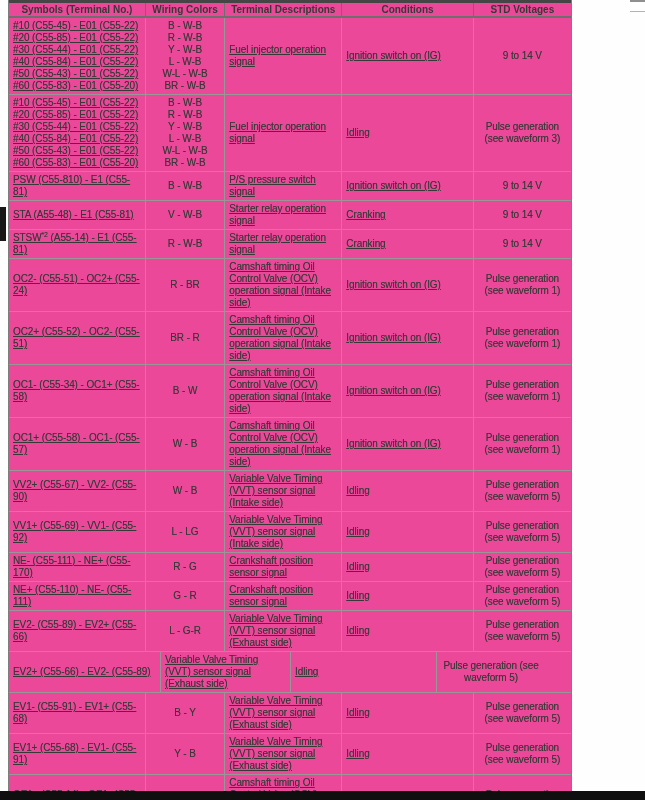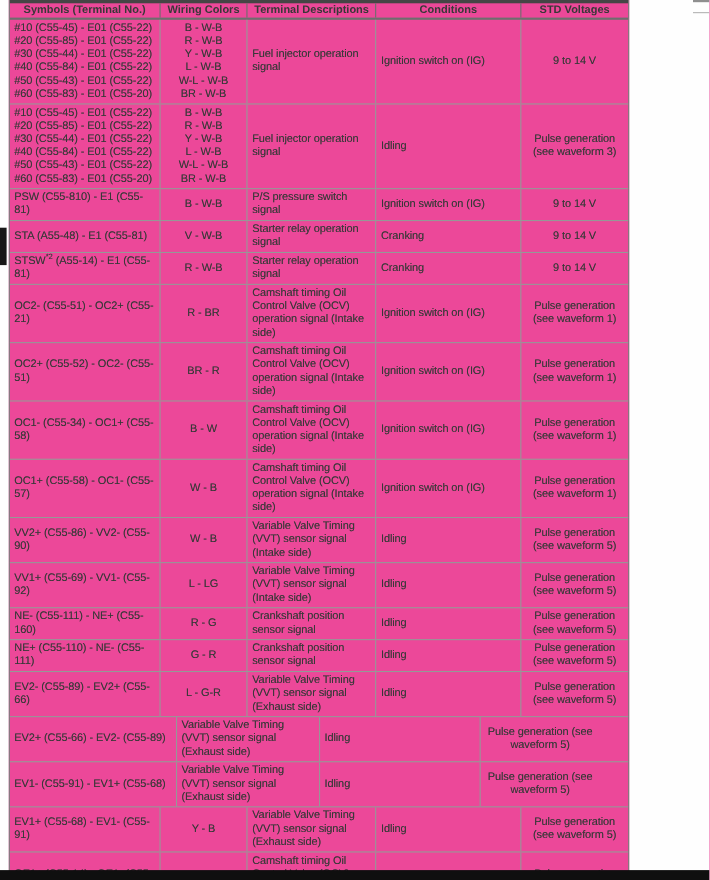--- a/index.html
+++ b/index.html
@@ -41,21 +41,21 @@
     text-shadow:0 0 0.4px rgba(60,60,60,.55);
   }
   .c1{width:152px;}
   .c2{width:88px;}
   .c3{width:130px;}
   .c4{width:146px;}
   .c5{width:108px;}
   .td.c1,.td.c2,.td.c3,.td.c4{border-right:1px solid #979797;}
   .th.c1,.th.c2,.th.c3,.th.c4{border-right:1px solid #6e6e6e;}
   .center{text-align:center;}
-  .left{text-align:left;}
+  .left{text-align:left;text-decoration:underline;}
   sup{font-size:7px;line-height:0;vertical-align:super;}
   
   .binder-tab{
     position:absolute;left:0;top:207px;width:6px;height:34px;
     background:#181818;
   }
   .scan-bottom-bar{
     position:absolute;left:0;top:791px;width:645px;height:9px;
     background:#0f0f0f;
   }
@@ -148,21 +148,21 @@
         </div>
         <div class="td c2 center">
           <div class="">R - W-B</div>
         </div>
         <div class="td c3 left">Starter relay operation signal</div>
         <div class="td c4 left">Cranking</div>
         <div class="td c5 center">9 to 14 V</div>
       </div>
       <div class="tr">
         <div class="td c1 left">
-          <div class="">OC2- (C55-51) - OC2+ (C55-21)</div>
+          <div class="">OC2- (C55-51) - OC2+ (C55-24)</div>
         </div>
         <div class="td c2 center">
           <div class="">R - BR</div>
         </div>
         <div class="td c3 left">Camshaft timing Oil Control Valve (OCV) operation signal (Intake side)</div>
         <div class="td c4 left">Ignition switch on (IG)</div>
         <div class="td c5 center">Pulse generation (see waveform 1)</div>
       </div>
       <div class="tr">
         <div class="td c1 left">
@@ -192,21 +192,21 @@
         </div>
         <div class="td c2 center">
           <div class="">W - B</div>
         </div>
         <div class="td c3 left">Camshaft timing Oil Control Valve (OCV) operation signal (Intake side)</div>
         <div class="td c4 left">Ignition switch on (IG)</div>
         <div class="td c5 center">Pulse generation (see waveform 1)</div>
       </div>
       <div class="tr">
         <div class="td c1 left">
-          <div class="">VV2+ (C55-86) - VV2- (C55-90)</div>
+          <div class="">VV2+ (C55-67) - VV2- (C55-90)</div>
         </div>
         <div class="td c2 center">
           <div class="">W - B</div>
         </div>
         <div class="td c3 left">Variable Valve Timing (VVT) sensor signal (Intake side)</div>
         <div class="td c4 left">Idling</div>
         <div class="td c5 center">Pulse generation (see waveform 5)</div>
       </div>
       <div class="tr">
         <div class="td c1 left">
@@ -214,21 +214,21 @@
         </div>
         <div class="td c2 center">
           <div class="">L - LG</div>
         </div>
         <div class="td c3 left">Variable Valve Timing (VVT) sensor signal (Intake side)</div>
         <div class="td c4 left">Idling</div>
         <div class="td c5 center">Pulse generation (see waveform 5)</div>
       </div>
       <div class="tr">
         <div class="td c1 left">
-          <div class="">NE- (C55-111) - NE+ (C55-160)</div>
+          <div class="">NE- (C55-111) - NE+ (C55-170)</div>
         </div>
         <div class="td c2 center">
           <div class="">R - G</div>
         </div>
         <div class="td c3 left">Crankshaft position sensor signal</div>
         <div class="td c4 left">Idling</div>
         <div class="td c5 center">Pulse generation (see waveform 5)</div>
       </div>
       <div class="tr">
         <div class="td c1 left">
@@ -256,20 +256,23 @@
         <div class="td c1 left">
           <div class="">EV2+ (C55-66) - EV2- (C55-89)</div>
         </div>
         <div class="td c3 left">Variable Valve Timing (VVT) sensor signal (Exhaust side)</div>
         <div class="td c4 left">Idling</div>
         <div class="td c5 center">Pulse generation (see waveform 5)</div>
       </div>
       <div class="tr">
         <div class="td c1 left">
           <div class="">EV1- (C55-91) - EV1+ (C55-68)</div>
+        </div>
+        <div class="td c2 center">
+          <div class="">B - Y</div>
         </div>
         <div class="td c3 left">Variable Valve Timing (VVT) sensor signal (Exhaust side)</div>
         <div class="td c4 left">Idling</div>
         <div class="td c5 center">Pulse generation (see waveform 5)</div>
       </div>
       <div class="tr">
         <div class="td c1 left">
           <div class="">EV1+ (C55-68) - EV1- (C55-91)</div>
         </div>
         <div class="td c2 center">

